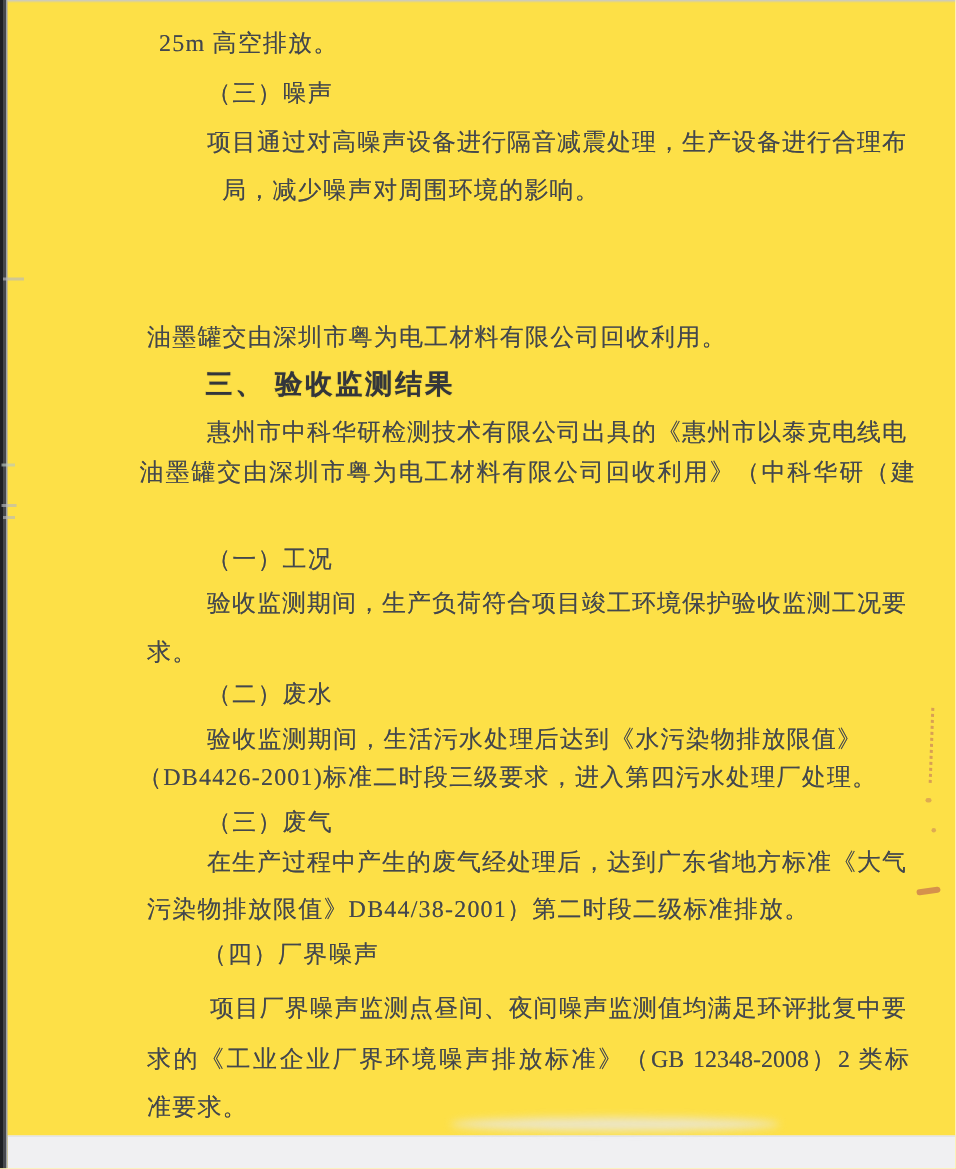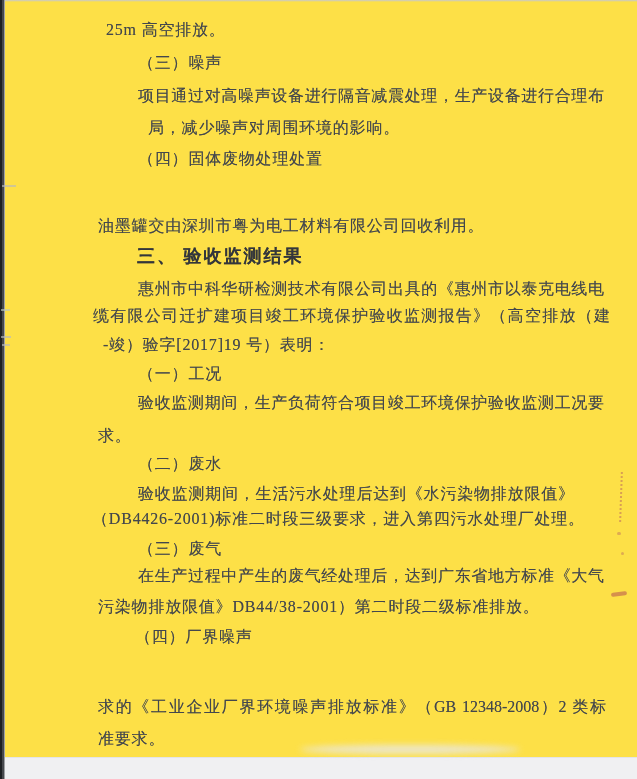--- a/index.html
+++ b/index.html
@@ -59,36 +59,35 @@
 </style>
 </head>
 <body>
 
 <div class="page">
 
   <div class="line" style="left:106px; top:19px;">25m 高空排放。</div>
   <div class="line" style="left:138px; top:52px;">（三）噪声</div>
   <div class="line justify" style="left:138px; top:85px; width:466px;">项目通过对高噪声设备进行隔音减震处理，生产设备进行合理布</div>
   <div class="line" style="left:116px; top:117px;margin-left:32px;">局，减少噪声对周围环境的影响。</div>
-  <div class="line" style="left:138px; top:148px;">（四）固体废物处理处置</div>
   <div class="line" style="left:98px; top:215px;">油墨罐交由深圳市粤为电工材料有限公司回收利用。</div>
   <div class="line heading" style="left:137px; top:246px;">三、 验收监测结果</div>
   <div class="line justify" style="left:138px; top:278px; width:466px;">惠州市中科华研检测技术有限公司出具的《惠州市以泰克电线电</div>
-  <div class="line justify" style="left:93px; top:305px; width:517px;">缆有限公司迁扩建项目竣工环境保护验收监测报告》（高空排放（建</div>
-  <div class="line" style="left:103px; top:334px;">-竣）验字[2017]19 号）表明：</div>
+  <div class="line justify" style="left:93px; top:305px; width:517px;">油墨罐交由深圳市粤为电工材料有限公司回收利用》（中科华研（建</div>
   <div class="line" style="left:138px; top:363px;">（一）工况</div>
   <div class="line justify" style="left:138px; top:392px; width:466px;font-family:Liberation Serif, serif;">验收监测期间，生产负荷符合项目竣工环境保护验收监测工况要</div>
   <div class="line" style="left:98px; top:425px;">求。</div>
   <div class="line" style="left:138px; top:453px;">（二）废水</div>
   <div class="line" style="left:138px; top:483px;">验收监测期间，生活污水处理后达到《水污染物排放限值》</div>
   <div class="line" style="left:92px; top:508px;">（DB4426-2001)标准二时段三级要求，进入第四污水处理厂处理。</div>
   <div class="line" style="left:138px; top:538px;">（三）废气</div>
   <div class="line justify" style="left:138px; top:565px; width:466px;">在生产过程中产生的废气经处理后，达到广东省地方标准《大气</div>
   <div class="line" style="left:98px; top:596px;">污染物排放限值》DB44/38-2001）第二时段二级标准排放。</div>
   <div class="line" style="left:135px; top:626px;">（四）厂界噪声</div>
+  <div class="line justify" style="left:140px; top:662px; width:464px;">项目厂界噪声监测点昼间、夜间噪声监测值均满足环评批复中要</div>
   <div class="line justify" style="left:98px; top:696px; width:508px;">求的《工业企业厂界环境噪声排放标准》（GB 12348-2008）2 类标</div>
   <div class="line" style="left:98px; top:728px;">准要求。</div>
 
   <div class="bottom-strip"></div>
   <div class="smudge"></div>
   <div class="edge-left"></div>
   <div class="edge-top"></div>
   <div class="speck speck1"></div>
   <div class="speck speck2"></div>
   <div class="speck speck3"></div>

